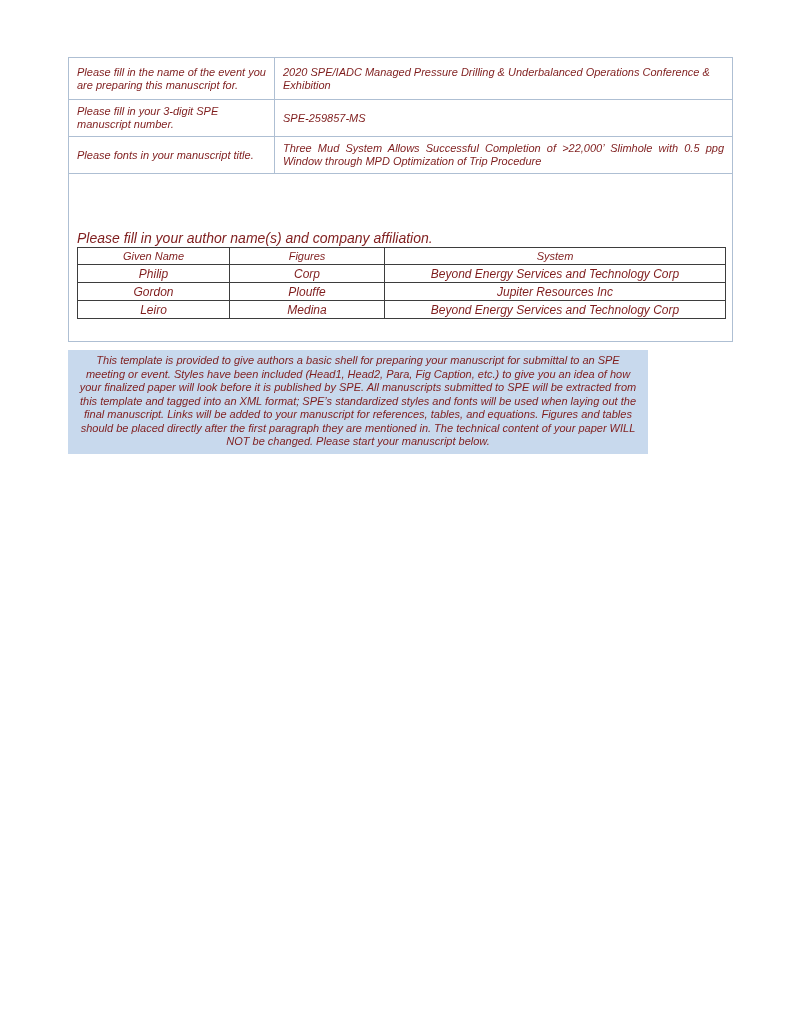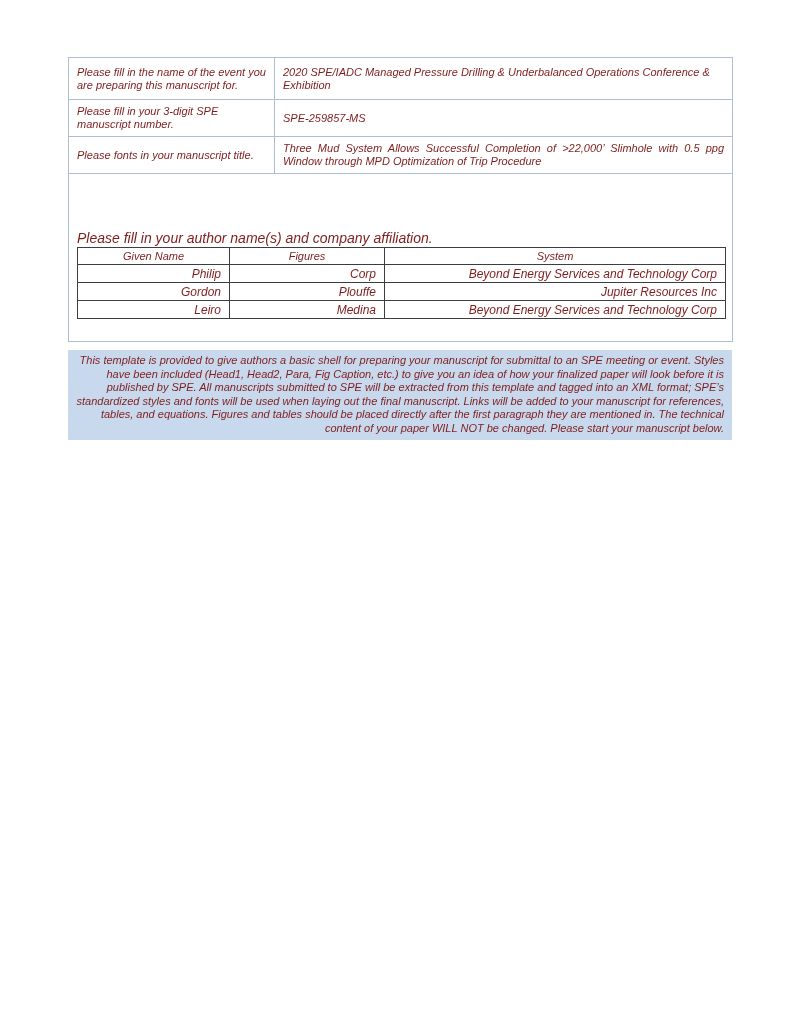--- a/index.html
+++ b/index.html
@@ -67,34 +67,34 @@
     line-height: 13px;
     text-align: center;
     height: 14px;
     padding: 1px 4px;
     overflow: hidden;
   }
   table.authors td {
     border: 1px solid var(--inner-border, #3d3d3d);
     font-size: 12px;
     line-height: 14px;
-    text-align: right;
+    text-align: center;
     height: 15px;
     padding: 1px 8px;
     overflow: hidden;
   }
   .notice {
     box-sizing: border-box;
     margin-top: 8px;
-    width: 664px;
+    width: 580px;
     background: var(--notice-bg, #c8d9ed);
     padding: 4px 8px 5px 8px;
     font-size: 11px;
     line-height: 13.5px;
-    text-align: right;
+    text-align: center;
   }
 </style>
 </head>
 <body>
 
 <div class="page" style="--outer-border: #aebfd3; --inner-border: #3d3d3d; --notice-bg: #c8d9ed; color: #7f1d1d; font-style: italic;">
 
   <div class="doc">
 
     <table class="meta">

